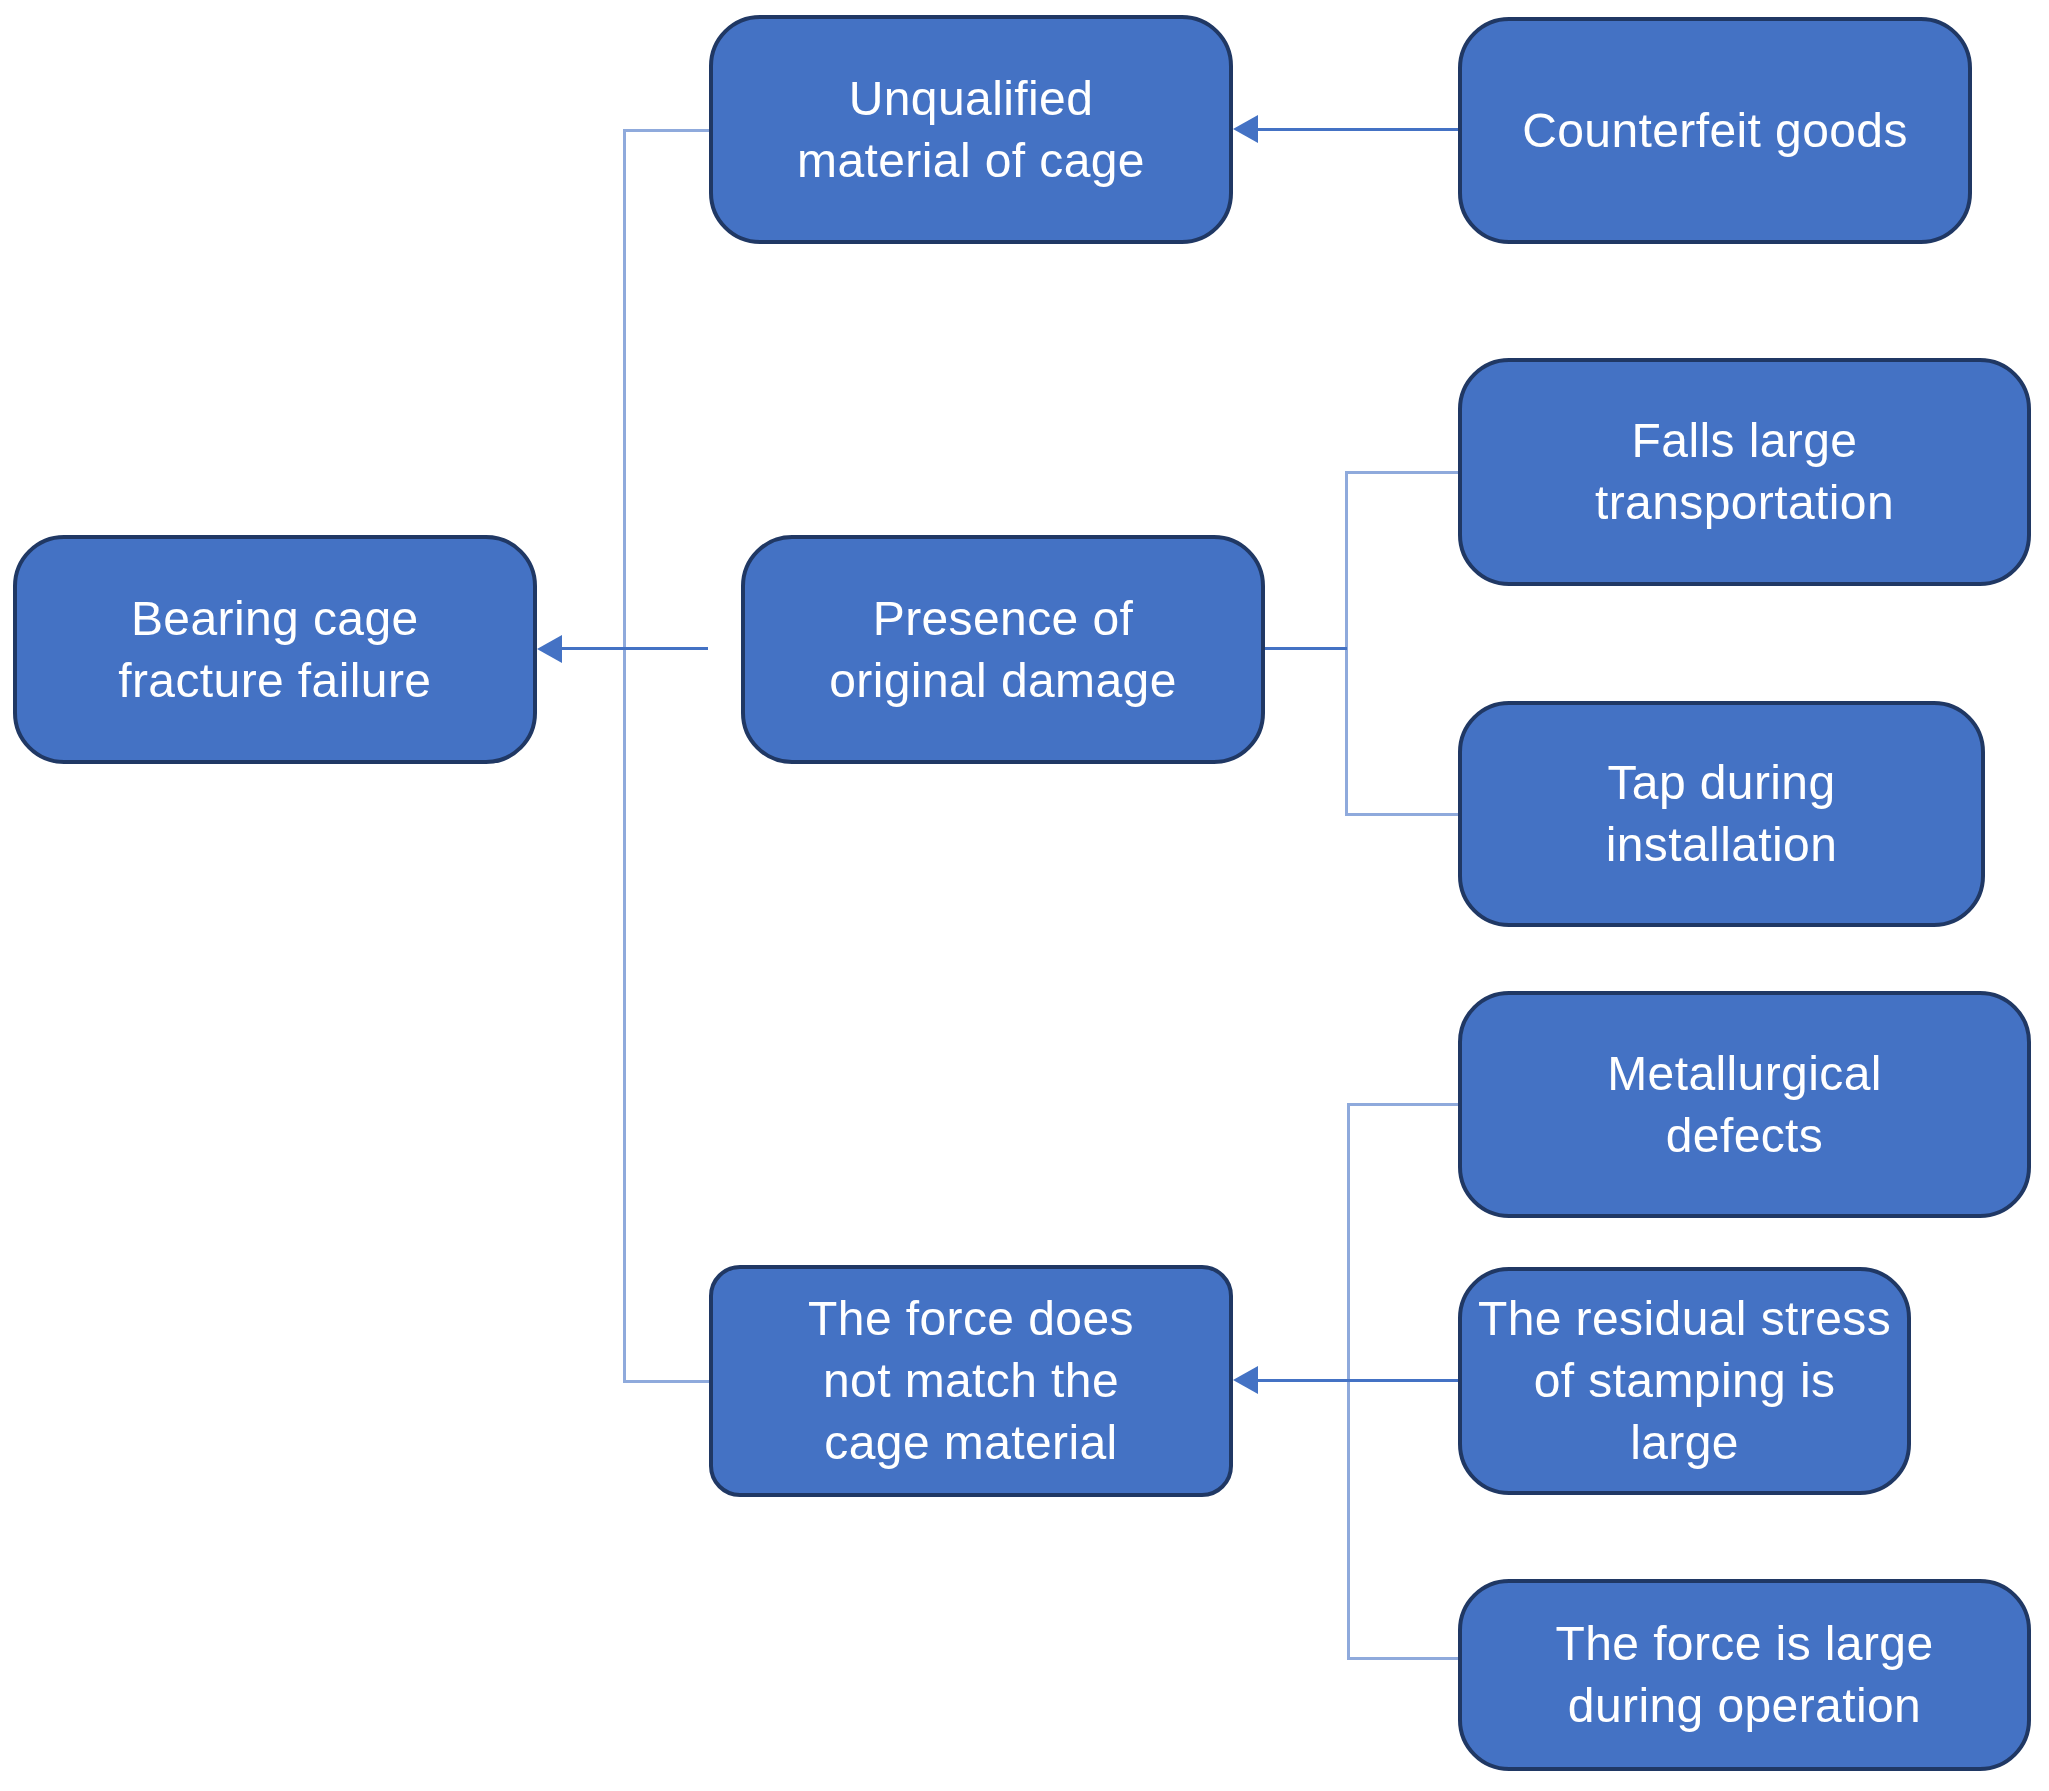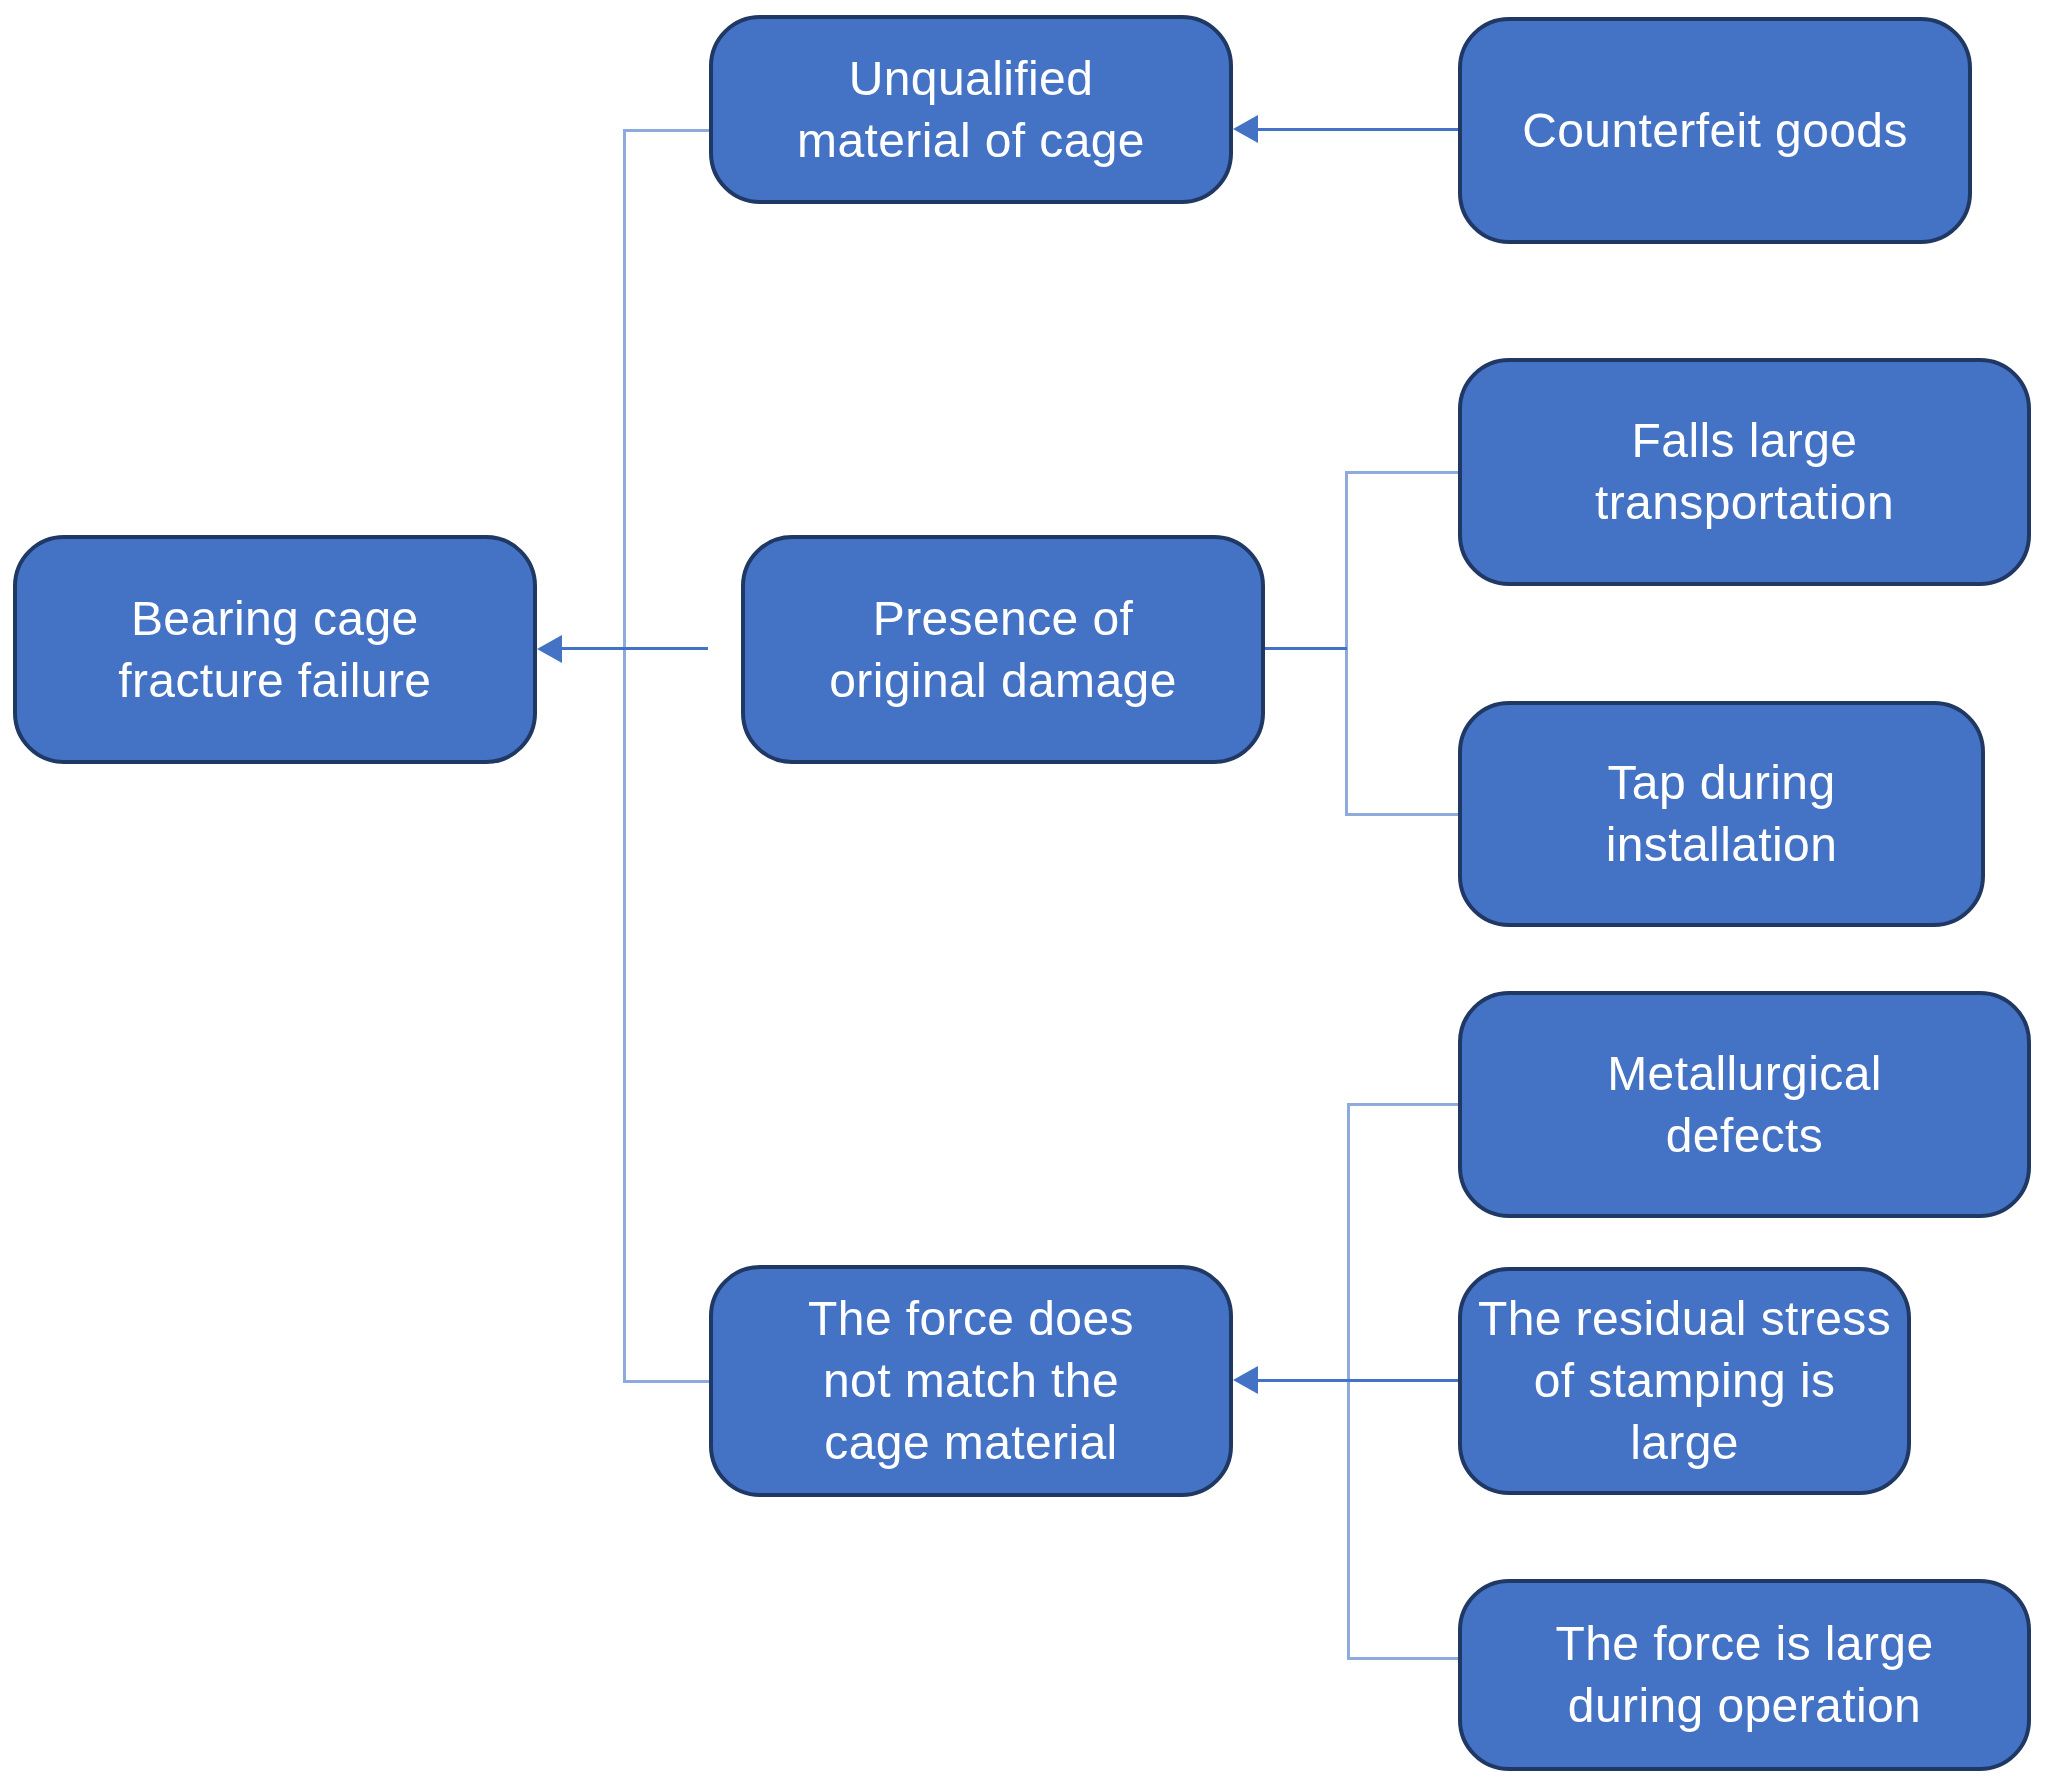--- a/index.html
+++ b/index.html
@@ -76,25 +76,25 @@
 
   <div class="aline" style="left:1256px; top:647px; width:91px; height:3.4px;"></div>
   <div class="arrowhead" style="left:1233px; top:635px;"></div>
 
   <div class="aline" style="left:1256px; top:1379px; width:202px; height:3.4px;"></div>
   <div class="arrowhead" style="left:1233px; top:1366px;"></div>
 
   <div class="node" style="left:12.8px;   top:535px;  width:524px; height:229px;">Bearing cage
 fracture failure</div>
 
-  <div class="node" style="left:709px;  top:15.3px;   width:524px; height:189px;">Unqualified
+  <div class="node" style="left:709px;  top:15.3px;   width:524px; height:229px;">Unqualified
 material of cage</div>
   <div class="node" style="left:709px;  top:535px;  width:524px; height:229px;margin-left:32px;">Presence of
 original damage</div>
-  <div class="node" style="left:709px;  top:1265px; width:524px; height:232px;">The force does
+  <div class="node" style="left:709px;  top:1265px; width:524px; height:232px;border-radius:31px;">The force does
 not match the
 cage material</div>
 
   <div class="node" style="left:1458px; top:17px;   width:514px; height:227px;">Counterfeit goods</div>
   <div class="node" style="left:1458px; top:358px;  width:573px; height:228px;">Falls large
 transportation</div>
   <div class="node" style="left:1458px; top:701px;  width:527px; height:226px;">Tap during
 installation</div>
   <div class="node" style="left:1458px; top:991px; width:573px; height:227px;">Metallurgical
 defects</div>

